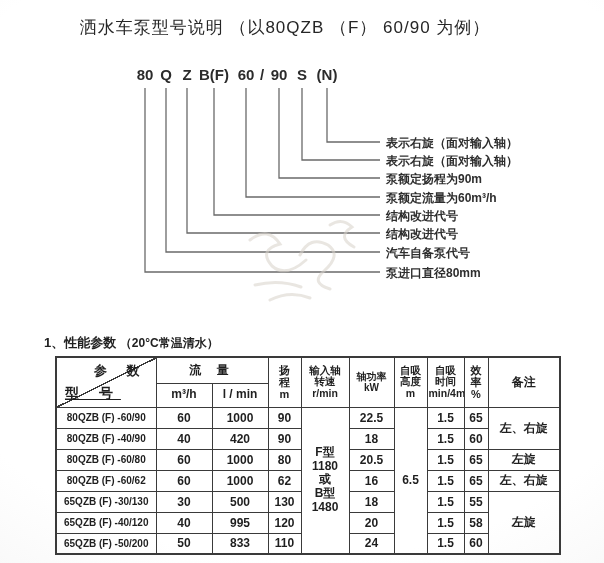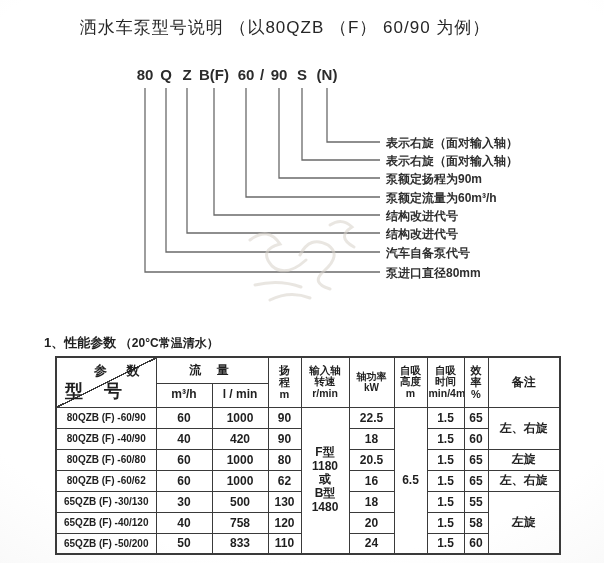--- a/index.html
+++ b/index.html
@@ -40,21 +40,21 @@
     padding:0 1px;overflow:hidden;
   }
   .spec-table .hdr{font-size:12px;line-height:1.1;}
   .spec-table .unit-small{font-size:9px;}
   .pre{white-space:pre-line;}
   .model-cell{font-size:10px;letter-spacing:0;}
   .diag-cell{position:relative;padding:0;
     background:linear-gradient(to bottom right,transparent calc(50% - 0.7px),#3a3a3a calc(50% - 0.7px),#3a3a3a calc(50% + 0.7px),transparent calc(50% + 0.7px));
   }
   .diag-param{position:absolute;top:4px;right:8px;letter-spacing:8px;font-size:13px;}
-  .diag-model{position:absolute;bottom:4px;left:8px;letter-spacing:8px;font-size:18px;}
+  .diag-model{position:absolute;bottom:4px;left:8px;letter-spacing:8px;font-size:14px;text-decoration:underline;}
   .lh11{line-height:1.15;}
   
   .watermark{pointer-events:none;}
 </style>
 </head>
 <body>
 
 <div class="abs doc-title">洒水车泵型号说明 （以80QZB （F） 60/90 为例）</div>
 
 <span class="abs code-seg" style="left:145px">80</span>
@@ -196,21 +196,21 @@
       <td>500</td>
       <td>130</td>
       <td>18</td>
       <td>1.5</td>
       <td>55</td>
       <td rowspan="3">左旋</td>
     </tr>
     <tr style="height:21px">
       <td class="model-cell">65QZB (F) -40/120</td>
       <td>40</td>
-      <td>758</td>
+      <td>995</td>
       <td>120</td>
       <td>20</td>
       <td>1.5</td>
       <td>58</td>
     </tr>
     <tr style="height:21px">
       <td class="model-cell">65QZB (F) -50/200</td>
       <td>50</td>
       <td>833</td>
       <td>110</td>

